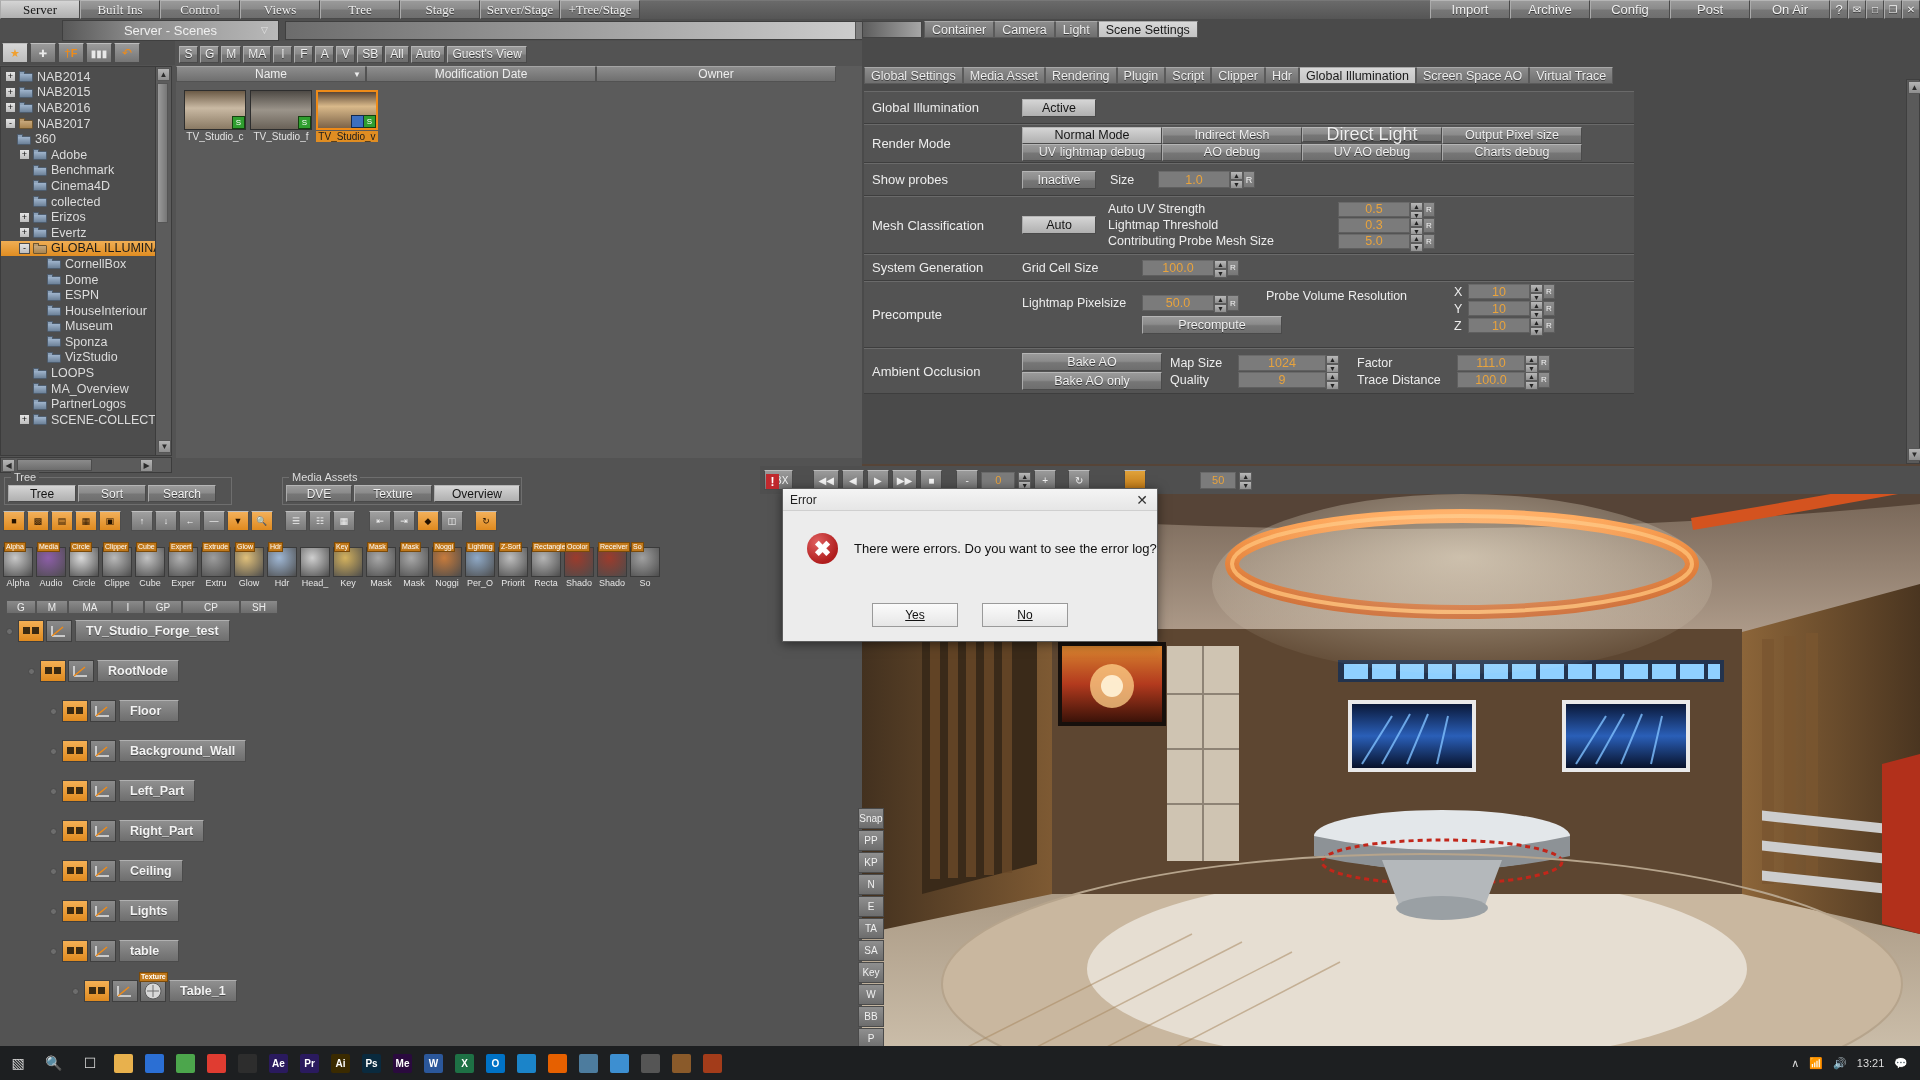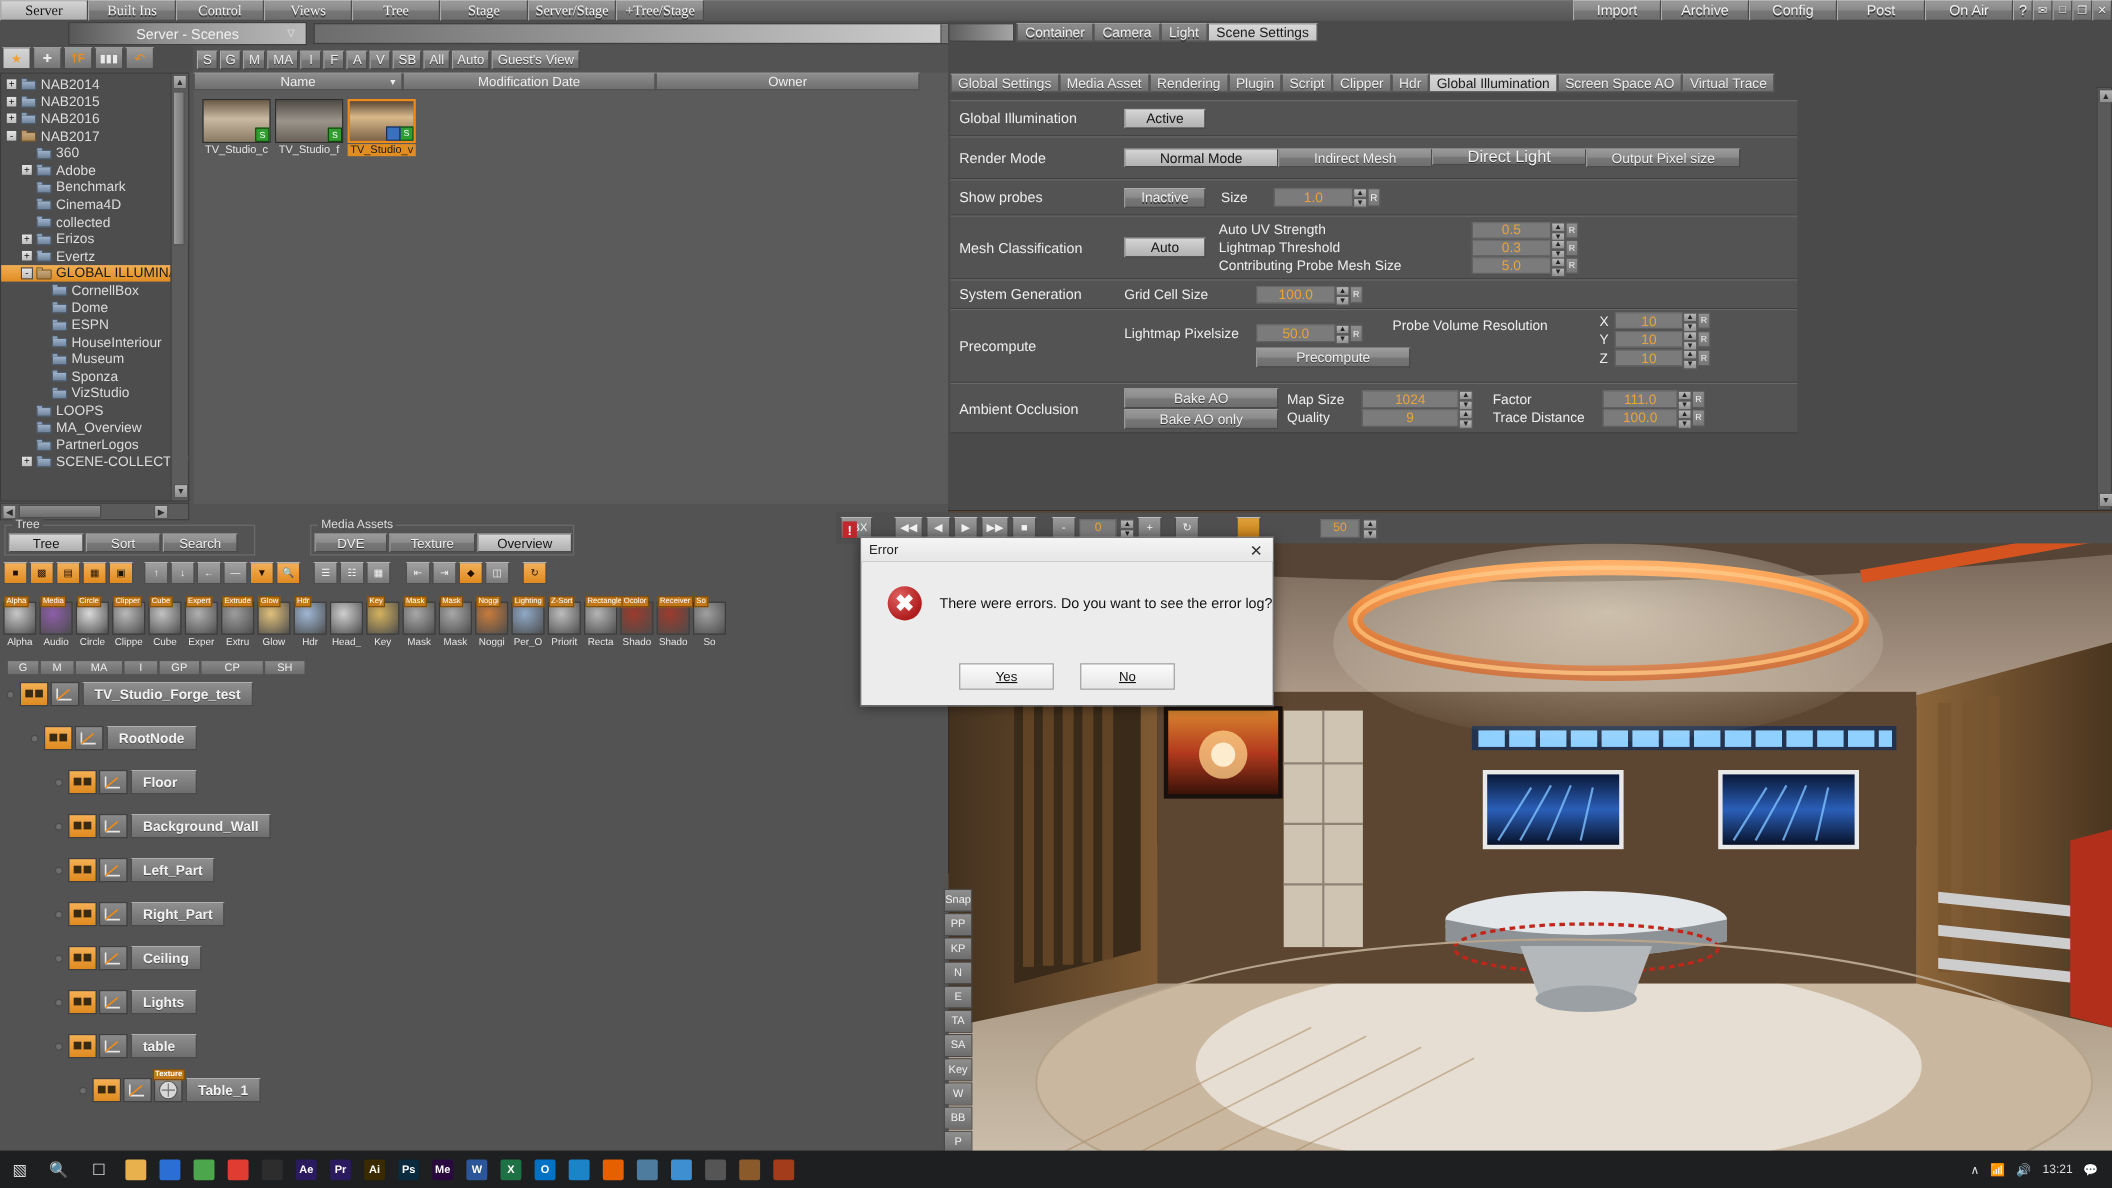--- a/index.html
+++ b/index.html
@@ -250,21 +250,21 @@
         <div class="trow" style="padding-left: 4px;">
           <span class="pm">+</span>
           <span class="fold"></span>
           <span>NAB2016</span>
         </div>
         <div class="trow" style="padding-left: 4px;">
           <span class="pm">-</span>
           <span class="fold open"></span>
           <span>NAB2017</span>
         </div>
-        <div class="trow" style="padding-left: 18px;">
+        <div class="trow" style="padding-left: 2px;">
           <span class="pm blank"></span>
           <span class="fold"></span>
           <span>360</span>
         </div>
         <div class="trow" style="padding-left: 18px;">
           <span class="pm">+</span>
           <span class="fold"></span>
           <span>Adobe</span>
         </div>
         <div class="trow" style="padding-left: 18px;">
@@ -424,22 +424,28 @@
         <div class="name">Global Illumination</div>
         <div class="btn sel" style="width:74px;height:18px;font-size:12.5px">Active</div>
       </div>
 
       <div class="prow" style="height:39px">
         <div class="name">Render Mode</div>
         <div style="display:flex;flex-direction:column;gap:0">
           <div style="display:flex">
             <div class="btn sel" style="width:140px;height:17px;font-size:12.5px">Normal Mode</div>
             <div class="btn" style="width:140px;height:17px;font-size:12.5px">Indirect Mesh</div>
-            <div class="btn" style="width:140px;height:15px;font-size:15px">Direct Light</div>
+            <div class="btn" style="width:140px;height:15px;font-size:18px">Direct Light</div>
             <div class="btn" style="width:140px;height:17px;font-size:12.5px">Output Pixel size</div>
+          </div>
+          <div style="display:flex">
+            <div class="btn" style="width:140px;height:17px;font-size:12.5px">UV lightmap debug</div>
+            <div class="btn" style="width:140px;height:17px;font-size:12.5px">AO debug</div>
+            <div class="btn" style="width:140px;height:17px;font-size:12.5px">UV AO debug</div>
+            <div class="btn" style="width:140px;height:17px;font-size:12.5px">Charts debug</div>
           </div>
         </div>
       </div>
 
       <div class="prow" style="height:33px">
         <div class="name">Show probes</div>
         <div class="btn" style="width:74px;height:18px;font-size:12.5px">Inactive</div>
         <div class="lbl" style="margin-left:14px;width:48px;font-size:12.5px">Size</div>
         <div class="numf" style="width:72px;height:17px;font-size:12.5px">1.0</div>
         <div class="spin" style="height:17px">

